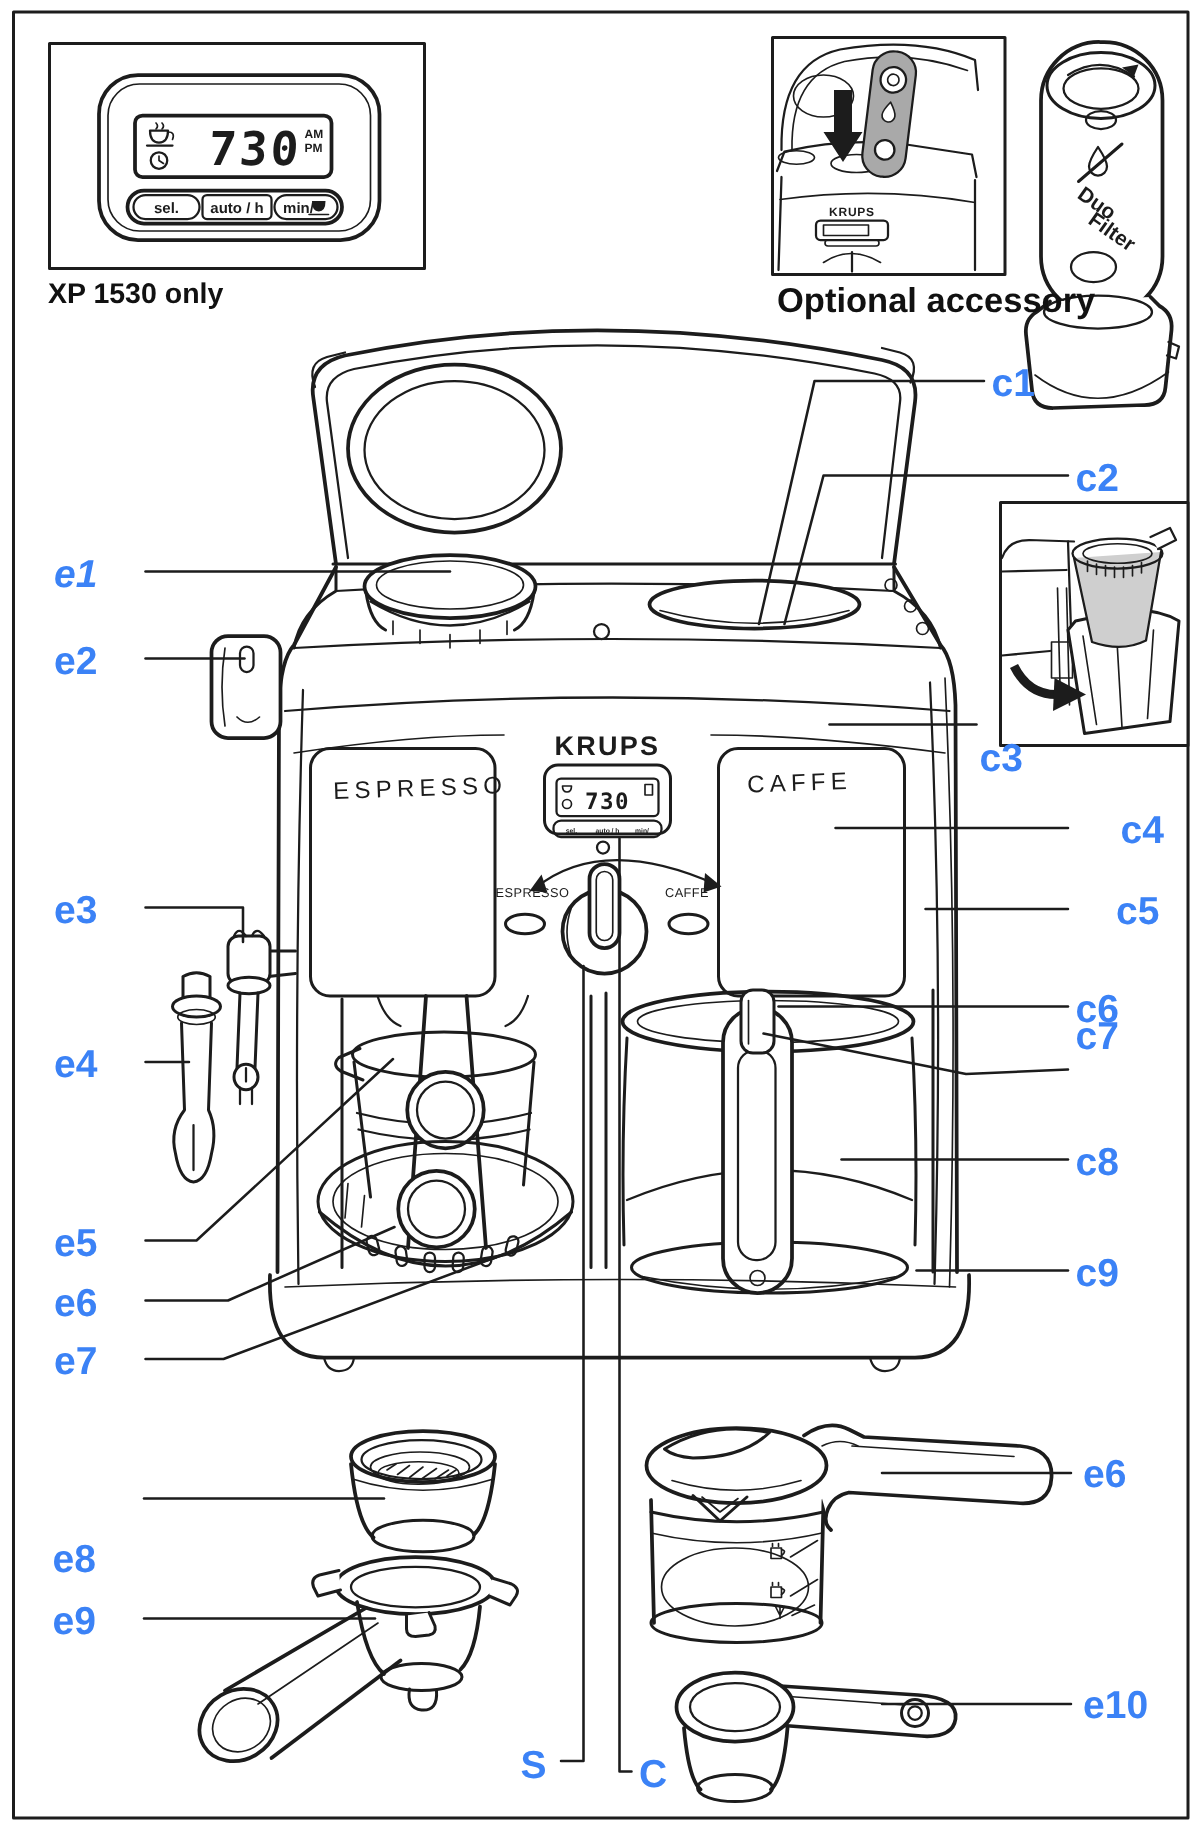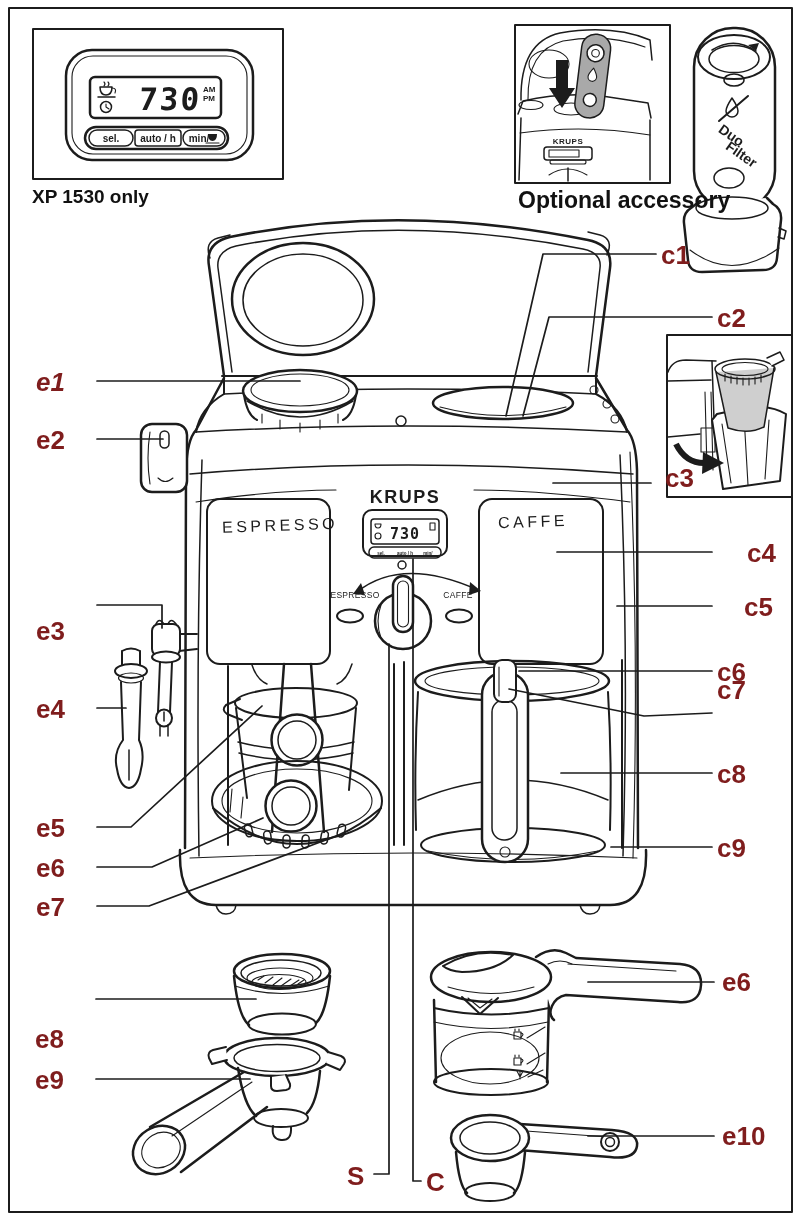--- a/index.html
+++ b/index.html
@@ -22,21 +22,21 @@
   .krups-tiny{font-size:8px;font-weight:700;letter-spacing:.5px;}
   .sel-txt{font-size:8.5px;font-weight:400;letter-spacing:.3px;}
   .seg{font-family:"DejaVu Sans Mono",monospace;font-weight:700;}
   .seg-big{font-size:31px;letter-spacing:2px;}
   .seg-small{font-size:15px;letter-spacing:1px;}
   .ampm{font-size:8px;font-weight:700;}
   .btn-txt{font-size:10px;font-weight:700;}
   .btn-micro{font-size:4.5px;font-weight:700;}
   .duo-txt{font-size:14px;font-weight:700;}
   
-  .callout{position:absolute;font-size:26px;font-weight:700;color:#7f1d1d;line-height:1;}
+  .callout{position:absolute;font-size:26px;font-weight:700;color:#3b82f6;line-height:1;}
   .caption{position:absolute;font-size:18px;font-weight:700;color:#111;line-height:1;}
 </style>
 </head>
 <body>
 
 <div id="page">
 
 <svg width="801" height="1220" viewBox="0 0 801 1220">
 
   <rect x="9" y="8" width="783" height="1204" class="s2"></rect>
@@ -412,30 +412,30 @@
     <path d="M 712 847 H 611"></path>
     <path d="M 714 982 H 588"></path>
     <path d="M 714 1136 H 588"></path>
     <path d="M 389 644 V 1174 H 374"></path>
     <path d="M 413 559 V 1181 H 421"></path>
   </g>
 </svg>
 
   <div class="callout" style="left:36px;top:369px;font-style:italic;">e1</div>
   <div class="callout" style="left:36px;top:427px;">e2</div>
-  <div class="callout" style="left:36px;top:618px;text-align:center;">e3</div>
+  <div class="callout" style="left:36px;top:593px;text-align:center;">e3</div>
   <div class="callout" style="left:36px;top:696px;">e4</div>
   <div class="callout" style="left:36px;top:815px;">e5</div>
   <div class="callout" style="left:36px;top:855px;">e6</div>
   <div class="callout" style="left:36px;top:894px;">e7</div>
   <div class="callout" style="left:35px;top:1026px;">e8</div>
   <div class="callout" style="left:35px;top:1067px;">e9</div>
   <div class="callout" style="left:661px;top:242px;">c1</div>
   <div class="callout" style="left:717px;top:305px;">c2</div>
-  <div class="callout" style="left:653px;top:465px;margin-left:12px;">c3</div>
+  <div class="callout" style="left:653px;top:492px;">c3</div>
   <div class="callout" style="left:717px;top:540px;margin-left:30px;">c4</div>
   <div class="callout" style="left:717px;top:594px;margin-left:27px;">c5</div>
   <div class="callout" style="left:717px;top:659px;">c6</div>
   <div class="callout" style="left:717px;top:677px;">c7</div>
   <div class="callout" style="left:717px;top:761px;">c8</div>
   <div class="callout" style="left:717px;top:835px;">c9</div>
   <div class="callout" style="left:722px;top:969px;">e6</div>
   <div class="callout" style="left:722px;top:1123px;">e10</div>
   <div class="callout" style="left:347px;top:1163px;">S</div>
   <div class="callout" style="left:426px;top:1169px;">C</div>

